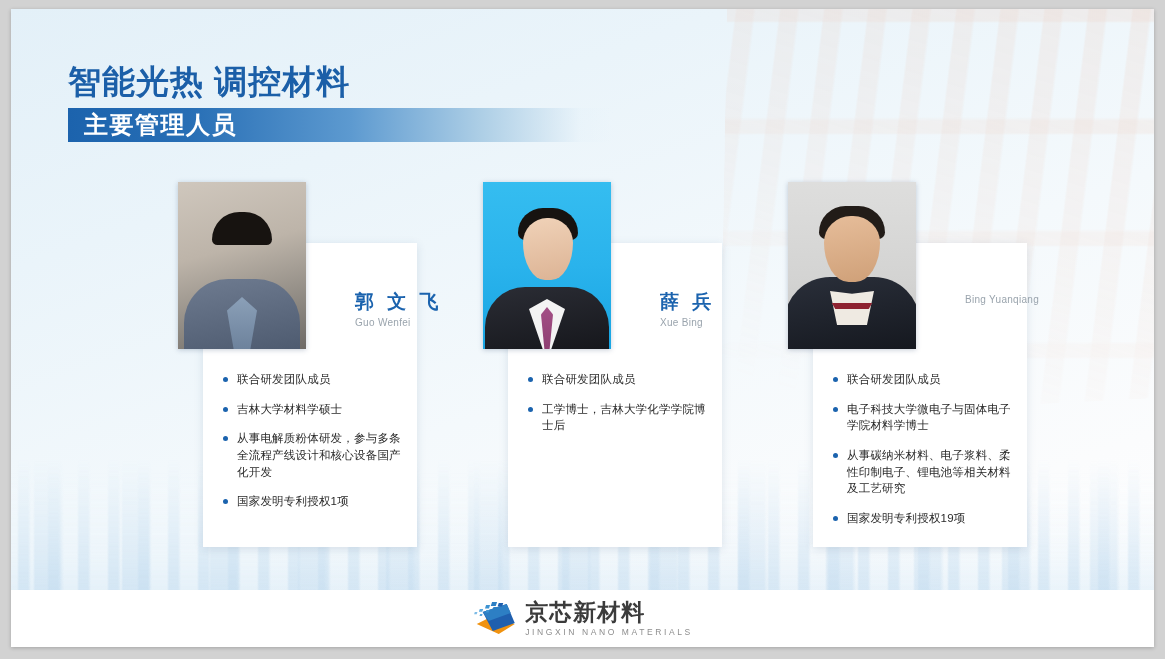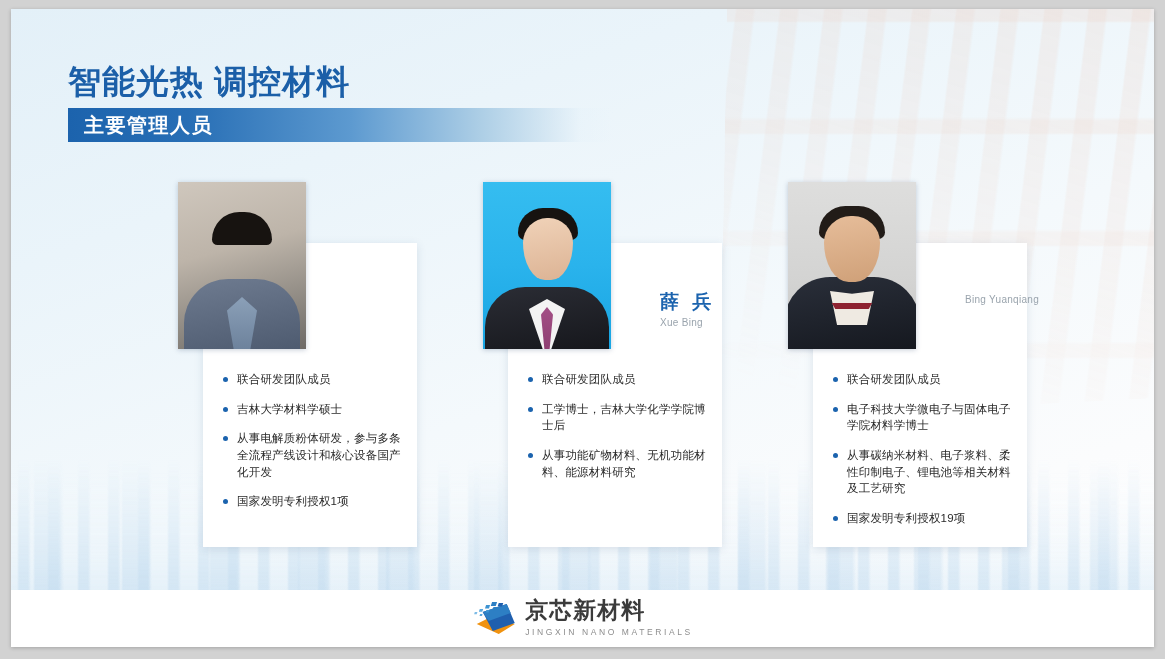--- a/index.html
+++ b/index.html
@@ -125,21 +125,21 @@
         rgba(226,240,249,0.25) 94%,
         rgba(255,255,255,0) 100%);
     z-index: 5;
   }
   .subtitle-bar .subtitle-text {
     position: absolute;
     left: 16px;
     top: 50%;
     transform: translateY(-50%);
     color: #ffffff;
-    font-size: 20px;
+    font-size: 24px;
     font-weight: bold;
     letter-spacing: 1.5px;
     white-space: nowrap;
   }
 
   
   .cards { position: absolute; left: 0; top: 0; width: 1143px; height: 581px; z-index: 4; }
 
   .person { position: absolute; top: 0; width: 330px; height: 581px; }
   .person-0 { left: 155px; }
@@ -271,21 +271,20 @@
   }
   .logo-mark { width: 44px; height: 38px; flex: 0 0 auto; }
   .logo-text { display: flex; flex-direction: column; justify-content: center; }
   .logo-cn {
     font-size: 23px;
     font-weight: bold;
     color: #3b3b3b;
     letter-spacing: 1px;
     line-height: 1.05;
     white-space: nowrap;
-    font-family: Liberation Mono, monospace;
   }
   .logo-en {
     font-size: 8.5px;
     color: #8d8d8d;
     letter-spacing: 2.6px;
     margin-top: 2px;
     white-space: nowrap;
   }
 </style>
 </head>
@@ -301,20 +300,24 @@
       <div class="heading-main">智能光热 调控材料</div>
 
       <div class="subtitle-bar">
         <span class="subtitle-text">主要管理人员</span>
       </div>
 
       <div class="cards">
 
         <div class="person person-0">
           <div class="card">
+            <div class="name-block">
+              <div class="name-cn">郭 文 飞</div>
+              <div class="name-en">Guo Wenfei</div>
+            </div>
             <div class="bullets">
               <div class="bullet-row">
                 <span class="bullet-dot"></span>
                 <span>联合研发团队成员</span>
               </div>
               <div class="bullet-row">
                 <span class="bullet-dot"></span>
                 <span>吉林大学材料学硕士</span>
               </div>
               <div class="bullet-row">
@@ -344,24 +347,20 @@
               <div class="name-en">Xue Bing</div>
             </div>
             <div class="bullets">
               <div class="bullet-row">
                 <span class="bullet-dot"></span>
                 <span>联合研发团队成员</span>
               </div>
               <div class="bullet-row">
                 <span class="bullet-dot"></span>
                 <span>工学博士，吉林大学化学学院博士后</span>
-              </div>
-              <div class="bullet-row">
-                <span class="bullet-dot"></span>
-                <span>从事功能矿物材料、无机功能材料、能源材料研究</span>
               </div>
             </div>
           </div>
           <div class="photo">
             <div class="photo-inner bg-studio">
               <div class="p1-body"></div>
               <div class="p1-collar"></div>
               <div class="p1-tie"></div>
               <div class="hair p1-hair"></div>
               <div class="face p1-face"></div>

